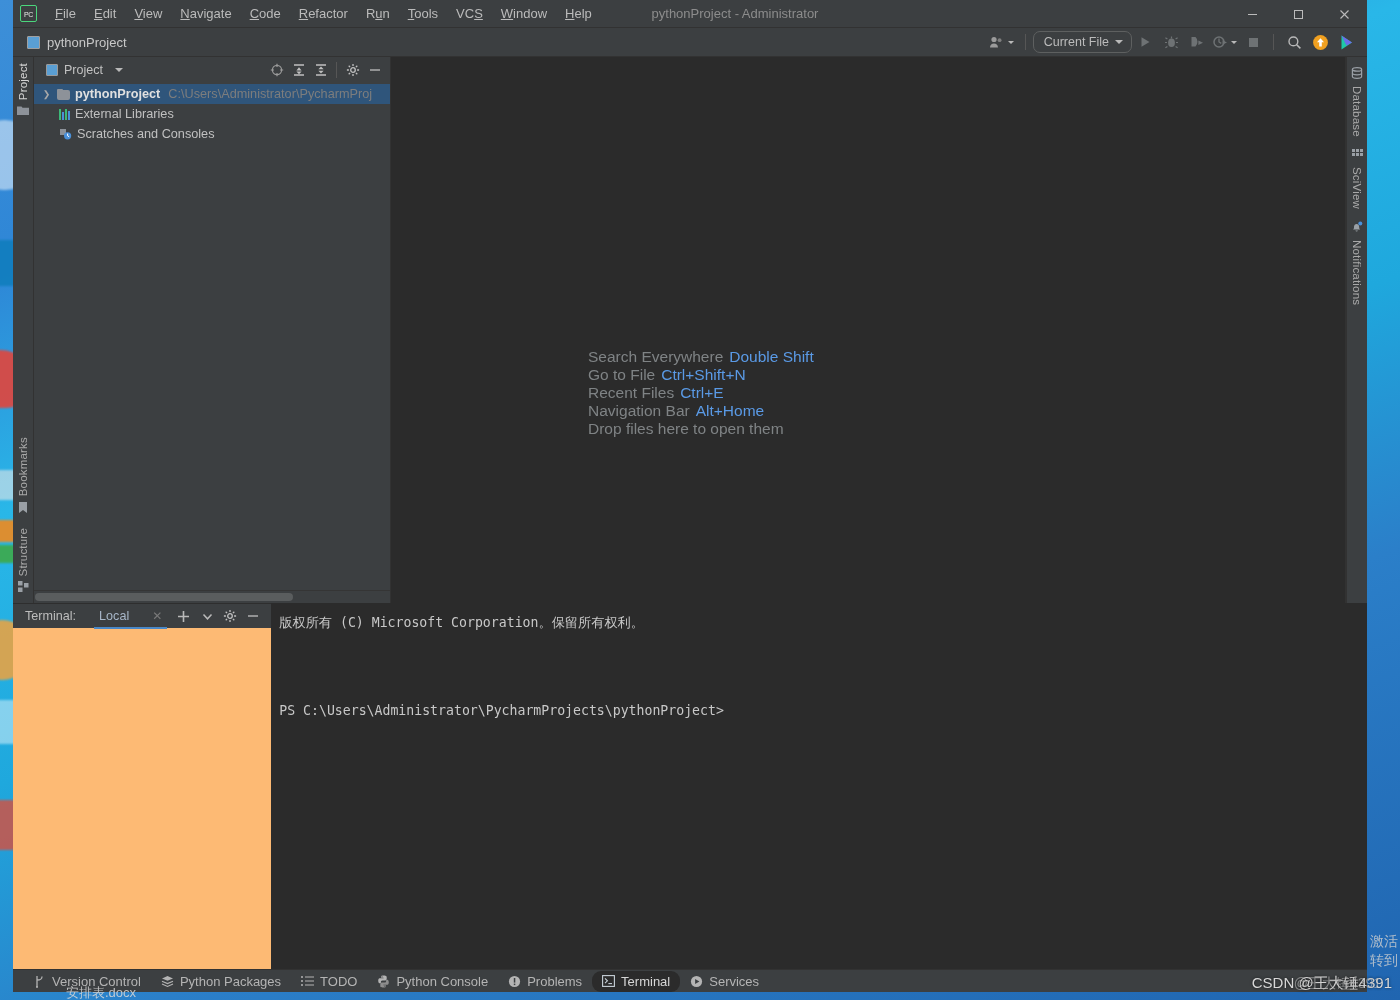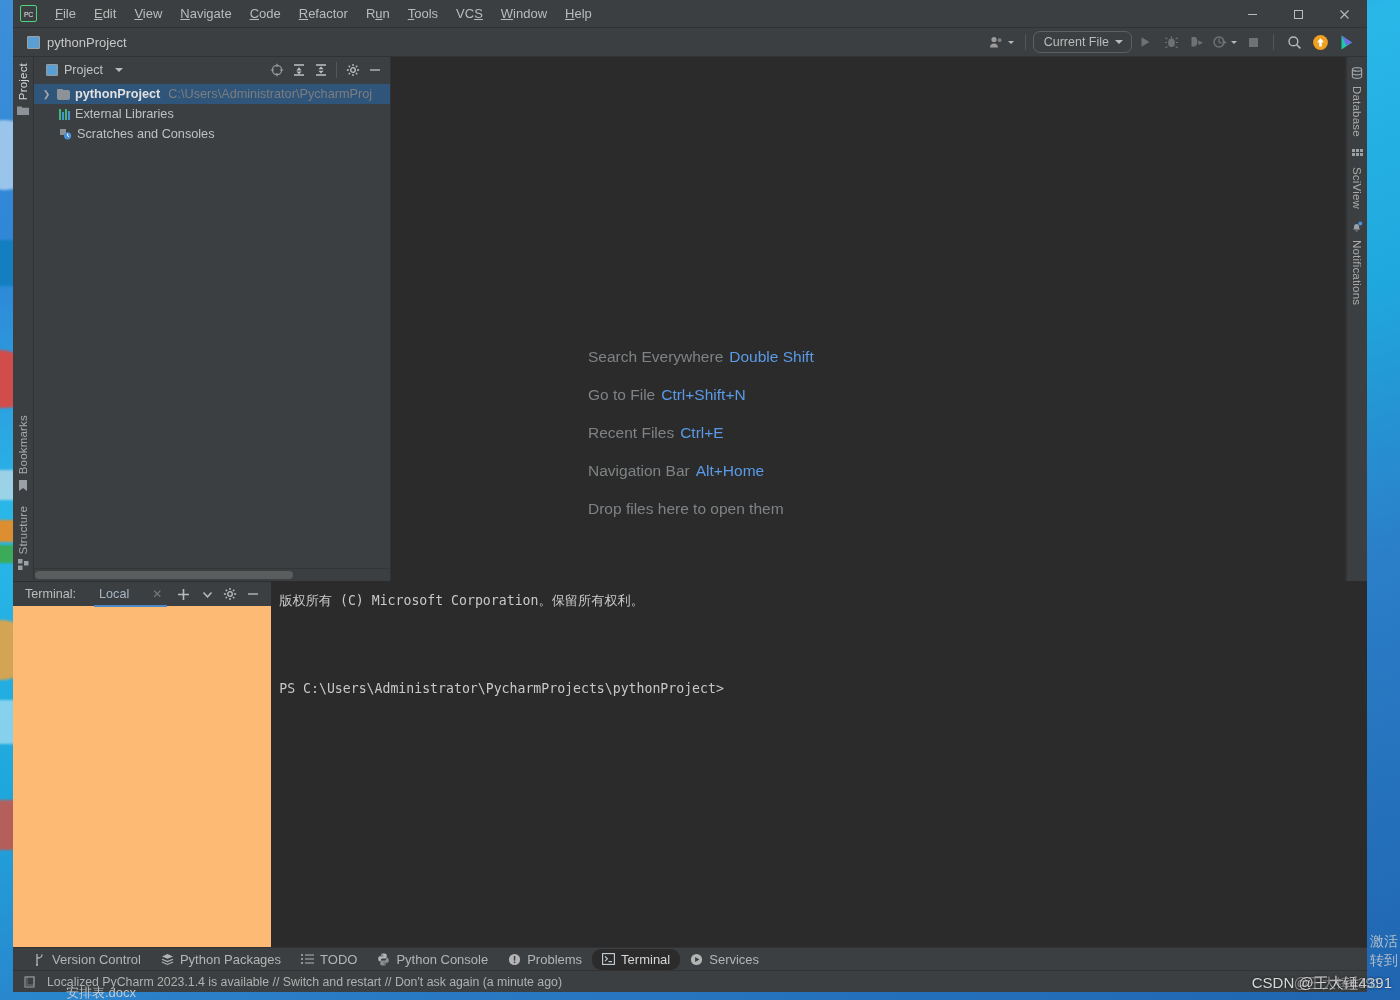--- a/index.html
+++ b/index.html
@@ -157,21 +157,21 @@
     position:absolute; left:1px; top:2px; height:8px; width:258px;
     background:#5a5d5e; border-radius:4px;
   }
 
   
   #editorarea {
     flex:1 1 auto; background:#2b2b2b; min-width:0; position:relative;
     border-right:1px solid #323232;
   }
   #hints {
-    position:absolute; left:197px; top:291px; display:flex; flex-direction:column; gap:20px;
+    position:absolute; left:197px; top:291px; display:flex; flex-direction:column; 
   }
   .hint { font-size:15.5px; color:#7f8385; white-space:nowrap; }
   .hint .key { color:#5a9ae6; margin-left:6px; }
 
   
   #terminalwin { flex:0 0 366px; display:flex; flex-direction:row; background:#fdba74; }
   #term-head {
     height:25px; flex:0 0 25px; display:flex; align-items:center;
     padding-left:12px; background:#3c3f41; gap:0; border-top:1px solid #2e2e2e;
   }
@@ -261,20 +261,21 @@
       <div class="menu-item"><span class="mn">V</span>iew</div>
       <div class="menu-item"><span class="mn">N</span>avigate</div>
       <div class="menu-item"><span class="mn">C</span>ode</div>
       <div class="menu-item"><span class="mn">R</span>efactor</div>
       <div class="menu-item">R<span class="mn">u</span>n</div>
       <div class="menu-item"><span class="mn">T</span>ools</div>
       <div class="menu-item">VC<span class="mn">S</span></div>
       <div class="menu-item"><span class="mn">W</span>indow</div>
       <div class="menu-item"><span class="mn">H</span>elp</div>
     </div>
+    <div id="win-title">pythonProject - Administrator</div>
     <div id="wincontrols">
       <div class="wc">
         <svg width="11" height="11" viewBox="0 0 11 11">
             <line x1="1" y1="5.5" x2="10" y2="5.5" stroke="#bbb" stroke-width="1"></line>
           </svg>
       </div>
       <div class="wc">
         <svg width="11" height="11" viewBox="0 0 11 11">
             <rect x="1.5" y="1.5" width="8" height="8" fill="none" stroke="#bbb" stroke-width="1"></rect>
           </svg>
@@ -632,29 +633,20 @@
       <span class="bico">
         <svg width="13" height="13" viewBox="0 0 13 13">
             <circle cx="6.5" cy="6.5" r="5.6" fill="#b4b4b4"></circle>
             <path d="M5.1 3.9 9.4 6.5 5.1 9.1Z" fill="#3c3f41"></path>
           </svg>
       </span>
       <span>Services</span>
     </div>
   </div>
 
-  <div id="statusbar">
-    <span class="sico">
-      <svg width="12" height="12" viewBox="0 0 12 12">
-          <rect x="1" y="1" width="9" height="10" fill="none" stroke="#9a9a9a" stroke-width="1.1"></rect>
-          <rect x="3" y="0" width="7" height="9" fill="none" stroke="#9a9a9a" stroke-width="1.1" opacity=".5"></rect>
-        </svg>
-    </span>
-    <span>Localized PyCharm 2023.1.4 is available // Switch and restart // Don't ask again (a minute ago)</span>
-  </div>
 </div>
 
 <div id="actwm">
   <div>激活</div>
   <div>转到</div>
 </div>
 
 <div id="csdn">
   <span>CSDN @王大锤4391</span>
   <span class="ghost">@王大锤4391</span>

